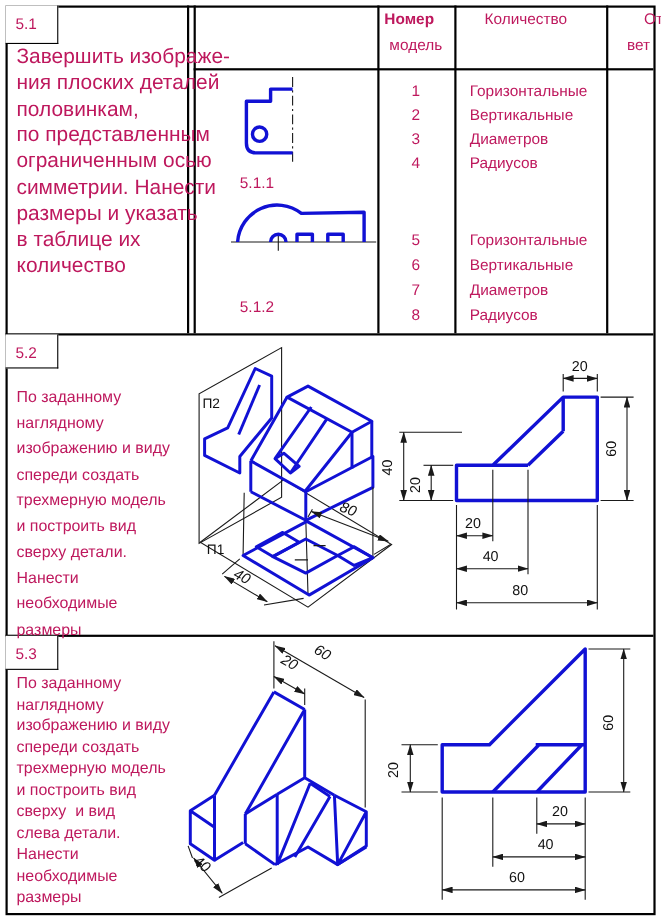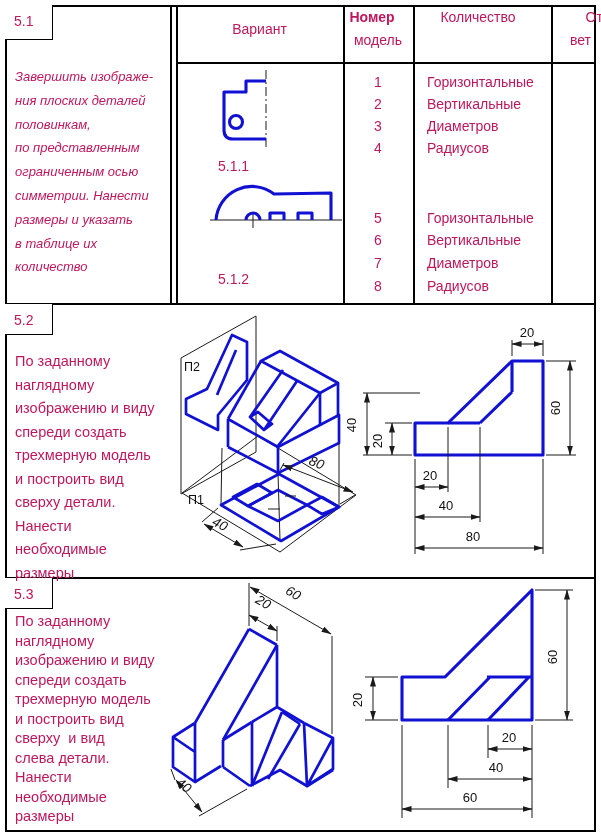--- a/index.html
+++ b/index.html
@@ -41,21 +41,21 @@
   <div class="secbox" style="left:5px;top:5px;width:48px;height:35px;">
     <span>5.1</span>
   </div>
   <div class="secbox" style="left:5px;top:304px;width:48px;height:31px;">
     <span>5.2</span>
   </div>
   <div class="secbox" style="left:5px;top:578px;width:48px;height:31px;">
     <span>5.3</span>
   </div>
 
-  <div class="task" style="left:15px;top:65px;line-height:23.8px;font-size:13px;font-style:italic;">
+  <div class="task" style="left:15px;top:40px;line-height:23.8px;font-size:19px;">
     <div class="task-line">Завершить изображе-</div>
     <div class="task-line">ния плоских деталей</div>
     <div class="task-line">половинкам,</div>
     <div class="task-line">по представленным</div>
     <div class="task-line">ограниченным осью</div>
     <div class="task-line">симметрии. Нанести</div>
     <div class="task-line">размеры и указать</div>
     <div class="task-line">в таблице их</div>
     <div class="task-line">количество</div>
   </div>
@@ -80,21 +80,20 @@
     <div class="task-line">спереди создать</div>
     <div class="task-line">трехмерную модель</div>
     <div class="task-line">и построить вид</div>
     <div class="task-line">сверху  и вид</div>
     <div class="task-line">слева детали.</div>
     <div class="task-line">Нанести</div>
     <div class="task-line">необходимые</div>
     <div class="task-line">размеры</div>
   </div>
 
-  <div class="t tc" style="left:177px;top:20px;width:165px;">Вариант</div>
   <div class="t tc" style="left:343px;top:8px;width:58px;font-weight:bold;">Номер</div>
   <div class="t tc" style="left:343px;top:31px;width:70px;">модель</div>
   <div class="t tc" style="left:413px;top:8px;width:130px;">Количество</div>
   <div class="t tc" style="left:551px;top:8px;width:43px;padding-left:24px;">От-</div>
   <div class="t tc" style="left:551px;top:31px;width:59px;">вет</div>
 
   <div class="t tc" style="left:343px;top:73px;width:70px;">1</div>
   <div class="t" style="left:427px;top:73px;">Горизонтальные</div>
   <div class="t tc" style="left:343px;top:95px;width:70px;">2</div>
   <div class="t" style="left:427px;top:95px;">Вертикальные</div>

